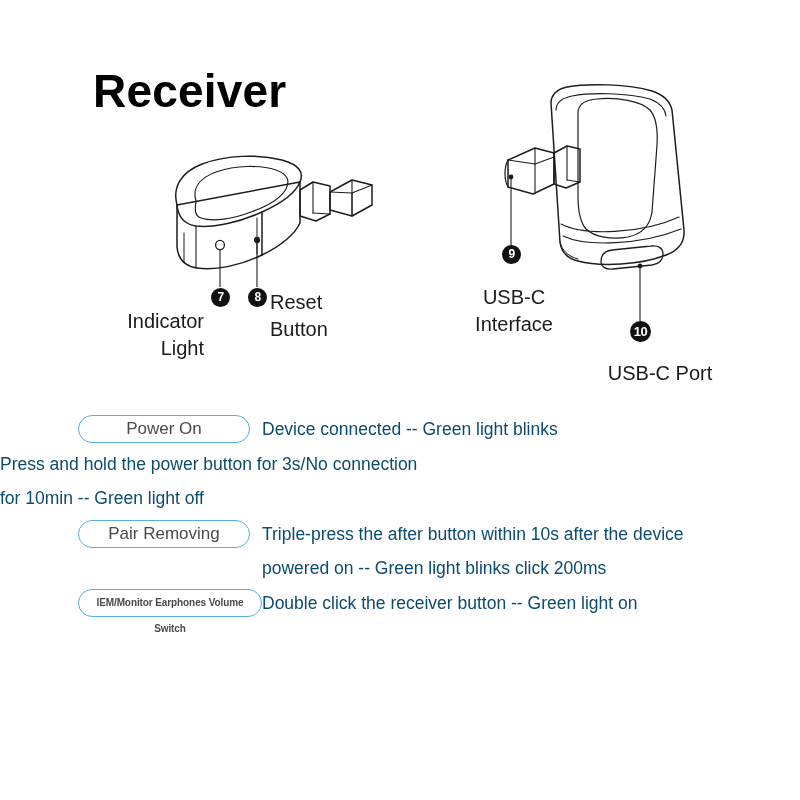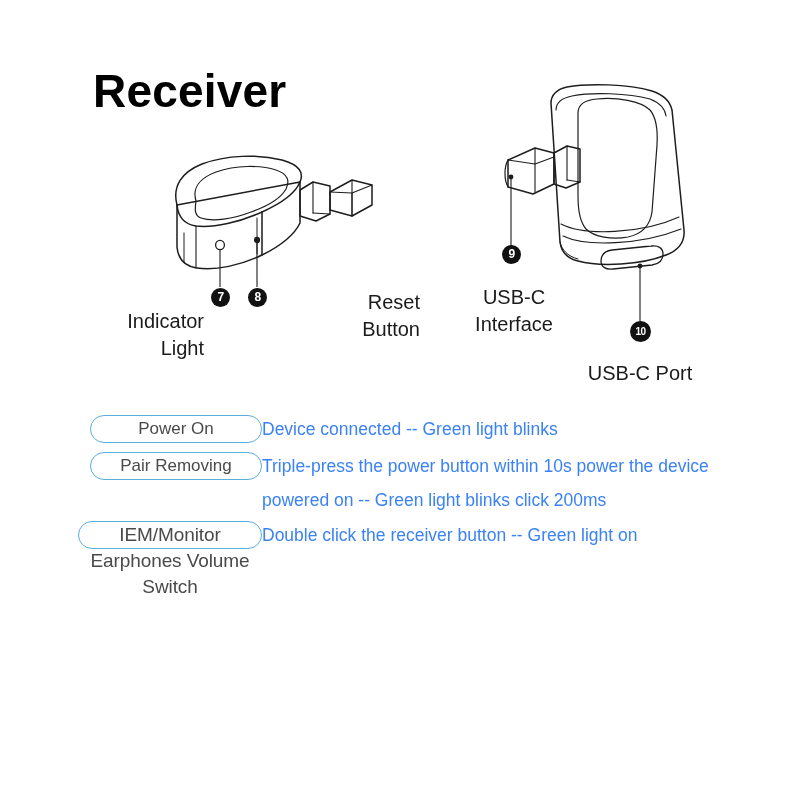--- a/index.html
+++ b/index.html
@@ -54,78 +54,79 @@
     font-weight: bold;
     line-height: 19px;
     text-align: center;
     font-family: "Liberation Sans", sans-serif;
     letter-spacing: -0.5px;
   }
   .badge.wide {
     width: 21px;
     height: 21px;
     line-height: 21px;
-    font-size: 10px;
+    font-size: 13px;
   }
 
   
   .callout-label {
     position: absolute;
     font-size: 20px;
     color: #1b1b1b;
     line-height: 1.35;
     white-space: pre-line;
   }
   .callout-label.ta-right { text-align: right; }
-  .callout-label.ta-left  { text-align: right; }
+  .callout-label.ta-left  { text-align: left; }
   .callout-label.ta-center{ text-align: center; margin-top: 7px; }
 
   
   .spec-table {
     position: absolute;
     left: 0;
     top: 412px;
     width: 800px;
   }
   .spec-row {
     position: relative;
     display: flex;
     align-items: flex-start;
     margin-bottom: 1px;
   }
   .pill-cell {
     width: 262px;
     flex: 0 0 262px;
     display: flex;
-    justify-content: flex-end;
+    justify-content: flex-start;
     padding-left: 78px;
     box-sizing: border-box;
     padding-top: 3px;
   }
   .pill {
     box-sizing: border-box;
     height: 28px;
     line-height: 26px;
     border: 1.4px solid #5aaedb;
     border-radius: 14px;
     background: #ffffff;
     color: #4a4a4a;
     font-size: 17px;
     text-align: center;
     padding: 0 6px;
     width: 172px;
   }
   .pill.narrow-text {
     width: 234px;
-    font-size: 19px;
+    font-size: 10px;
     letter-spacing: -0.1px;
+    font-weight: bold;
   }
   .desc-cell {
     flex: 1 1 auto;
-    color: #3b82f6;
+    color: #0c4a6e;
     font-size: 17.5px;
     line-height: 34px;
     padding-top: 0px;
   }
   .desc-line {
     display: block;
     white-space: nowrap;
   }
 </style>
 </head>
@@ -257,45 +258,49 @@
 
 <div class="callout-label ta-right" style="left:64px; top:289px; width:140px;margin-top:19px;">Indicator
 Light</div>
 
 <div class="callout-label ta-left" style="left:270px; top:289px; width:150px;">Reset
 Button</div>
 
 <div class="callout-label ta-center" style="left:450px; top:277px; width:128px;">USB-C
 Interface</div>
 
-<div class="callout-label ta-center" style="left:560px; top:353px; width:160px;">USB-C Port</div>
+<div class="callout-label ta-center" style="left:580px; top:353px; width:160px;">USB-C Port</div>
 
 <div class="spec-table">
 
   <div class="spec-row">
     <div class="pill-cell">
       <div class="pill">Power On</div>
     </div>
     <div class="desc-cell">
       <span class="desc-line">Device connected -- Green light blinks</span>
     </div>
   </div>
 
   <div class="spec-row">
+    <div class="desc-cell">
+      <span class="desc-line">Press and hold the power button for 3s/No connection</span>
+      <span class="desc-line">for 10min -- Green light off</span>
+    </div>
   </div>
 
   <div class="spec-row">
   </div>
 
   <div class="spec-row">
     <div class="pill-cell">
       <div class="pill">Pair Removing</div>
     </div>
     <div class="desc-cell">
-      <span class="desc-line">Triple-press the power button within 10s power the device</span>
+      <span class="desc-line">Triple-press the after button within 10s after the device</span>
       <span class="desc-line">powered on -- Green light blinks click 200ms</span>
     </div>
   </div>
 
 
   <div class="spec-row">
     <div class="pill-cell">
       <div class="pill narrow-text">IEM/Monitor Earphones Volume Switch</div>
     </div>
     <div class="desc-cell">

